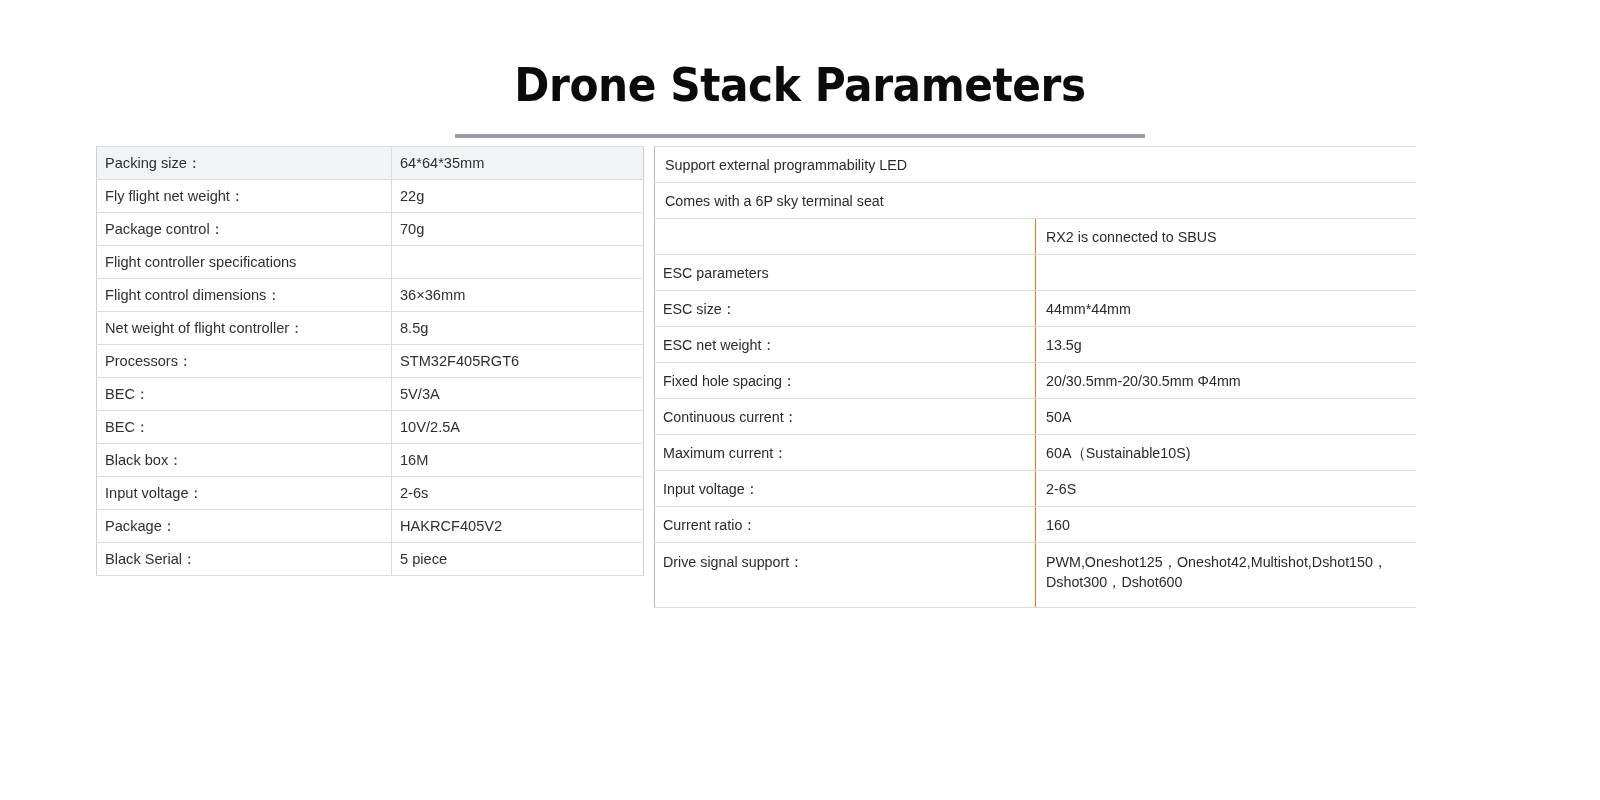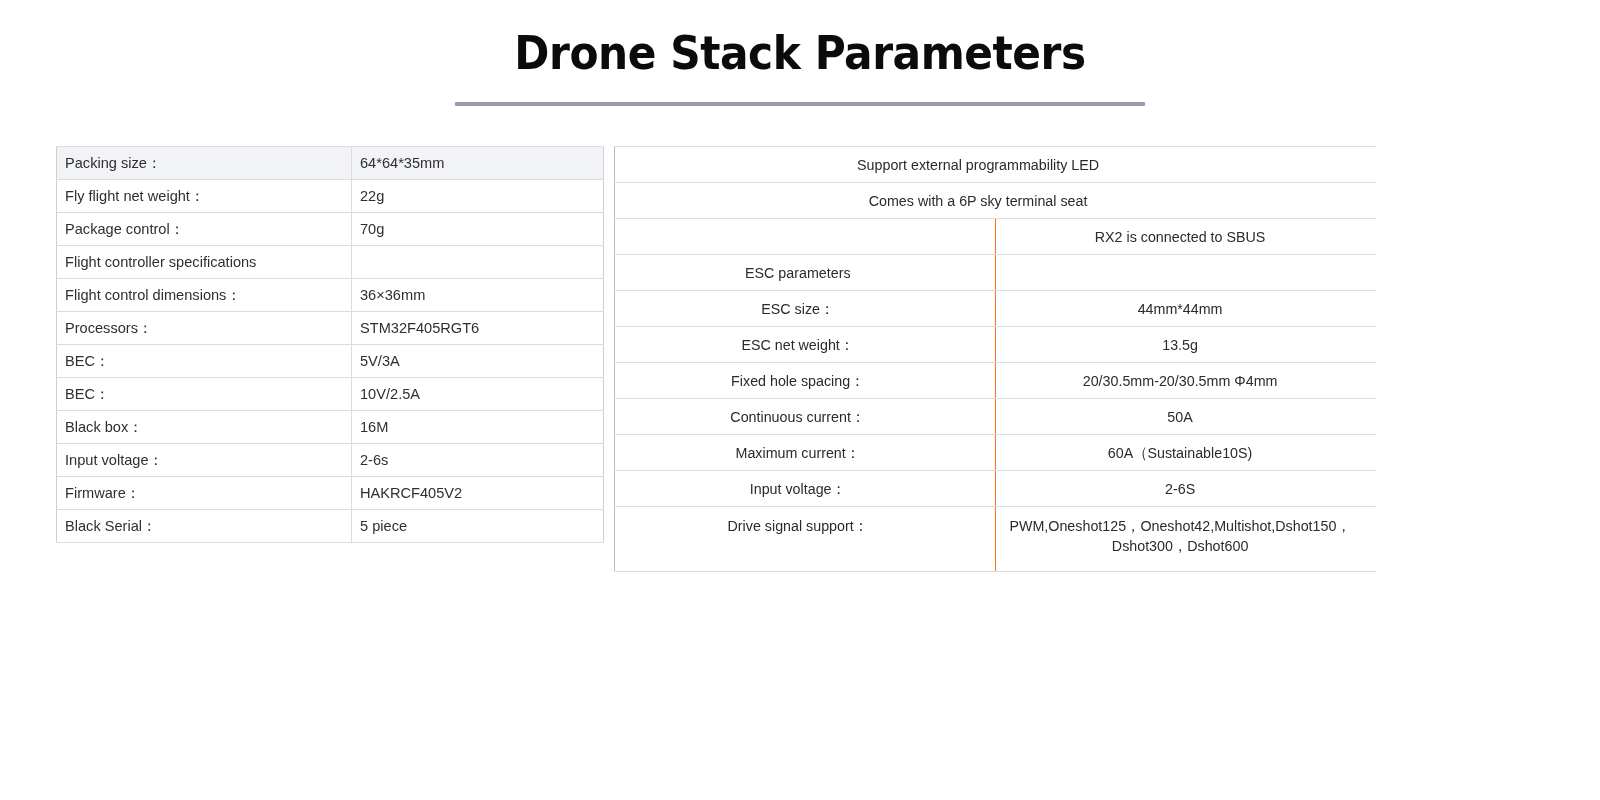--- a/index.html
+++ b/index.html
@@ -17,21 +17,21 @@
   }
 
   .page {
     position: relative;
     width: 1600px;
     height: 800px;
   }
 
   
   .title-block {
-    padding-top: 28px;
+    padding-top: 60px;
     text-align: center;
   }
   .page-title {
     font-family: "DejaVu Sans", "Liberation Sans", sans-serif;
     font-size: 47px;
     font-weight: bold;
     letter-spacing: -0.5px;
     color: #0b0b0b;
     line-height: 1.05;
     margin: 0;
@@ -46,36 +46,36 @@
   }
 
   
   .tables {
     position: absolute;
     top: 146px;
     left: 0;
     width: 1376px;
     display: flex;
     align-items: flex-start;
+    padding-left: 40px;
   }
 
   .table-wrap {
     box-sizing: border-box;
   }
 
   .left-wrap {
     margin-left: 56px;
     width: 613px;
   }
 
   .right-wrap {
     margin-left: 10px;
     width: 853px;
     font-family: "Liberation Sans", "DejaVu Sans", sans-serif;
-    text-align: center;
   }
 
   table.spec {
     border-collapse: collapse;
     width: 100%;
     table-layout: fixed;
   }
 
   table.spec td {
     border-top: 1px solid #dcdcdc;
@@ -169,41 +169,45 @@
             </tr>
             <tr>
               <td class="k">Flight controller specifications</td>
               <td class="v"></td>
             </tr>
             <tr>
               <td class="k">Flight control dimensions：</td>
               <td class="v">36×36mm</td>
             </tr>
             <tr>
+              <td class="k">Net weight of flight controller：</td>
+              <td class="v">8.5g</td>
+            </tr>
+            <tr>
               <td class="k">Processors：</td>
               <td class="v">STM32F405RGT6</td>
             </tr>
             <tr>
               <td class="k">BEC：</td>
               <td class="v">5V/3A</td>
             </tr>
             <tr>
               <td class="k">BEC：</td>
               <td class="v">10V/2.5A</td>
             </tr>
             <tr>
               <td class="k">Black box：</td>
               <td class="v">16M</td>
             </tr>
             <tr>
               <td class="k">Input voltage：</td>
               <td class="v">2-6s</td>
             </tr>
             <tr>
-              <td class="k">Firmware：</td>
+              <td class="k">Package：</td>
               <td class="v">HAKRCF405V2</td>
             </tr>
             <tr>
               <td class="k">Black Serial：</td>
               <td class="v">5 piece</td>
             </tr>
           </tbody>
       </table>
     </div>
 
@@ -277,20 +281,28 @@
               </td>
             </tr>
             <tr class="split">
               <td class="k">
                 <span class="cellinner">Input voltage：</span>
               </td>
               <td class="v">
                 <span class="cellinner">2-6S</span>
               </td>
             </tr>
+            <tr class="split">
+              <td class="k">
+                <span class="cellinner">Current ratio：</span>
+              </td>
+              <td class="v">
+                <span class="cellinner">160</span>
+              </td>
+            </tr>
             <tr class="split tall">
               <td class="k">
                 <span class="cellinner">Drive signal support：</span>
               </td>
               <td class="v">
                 <span class="cellinner">PWM,Oneshot125，Oneshot42,Multishot,Dshot150，Dshot300，Dshot600</span>
               </td>
             </tr>
           </tbody>
       </table>

